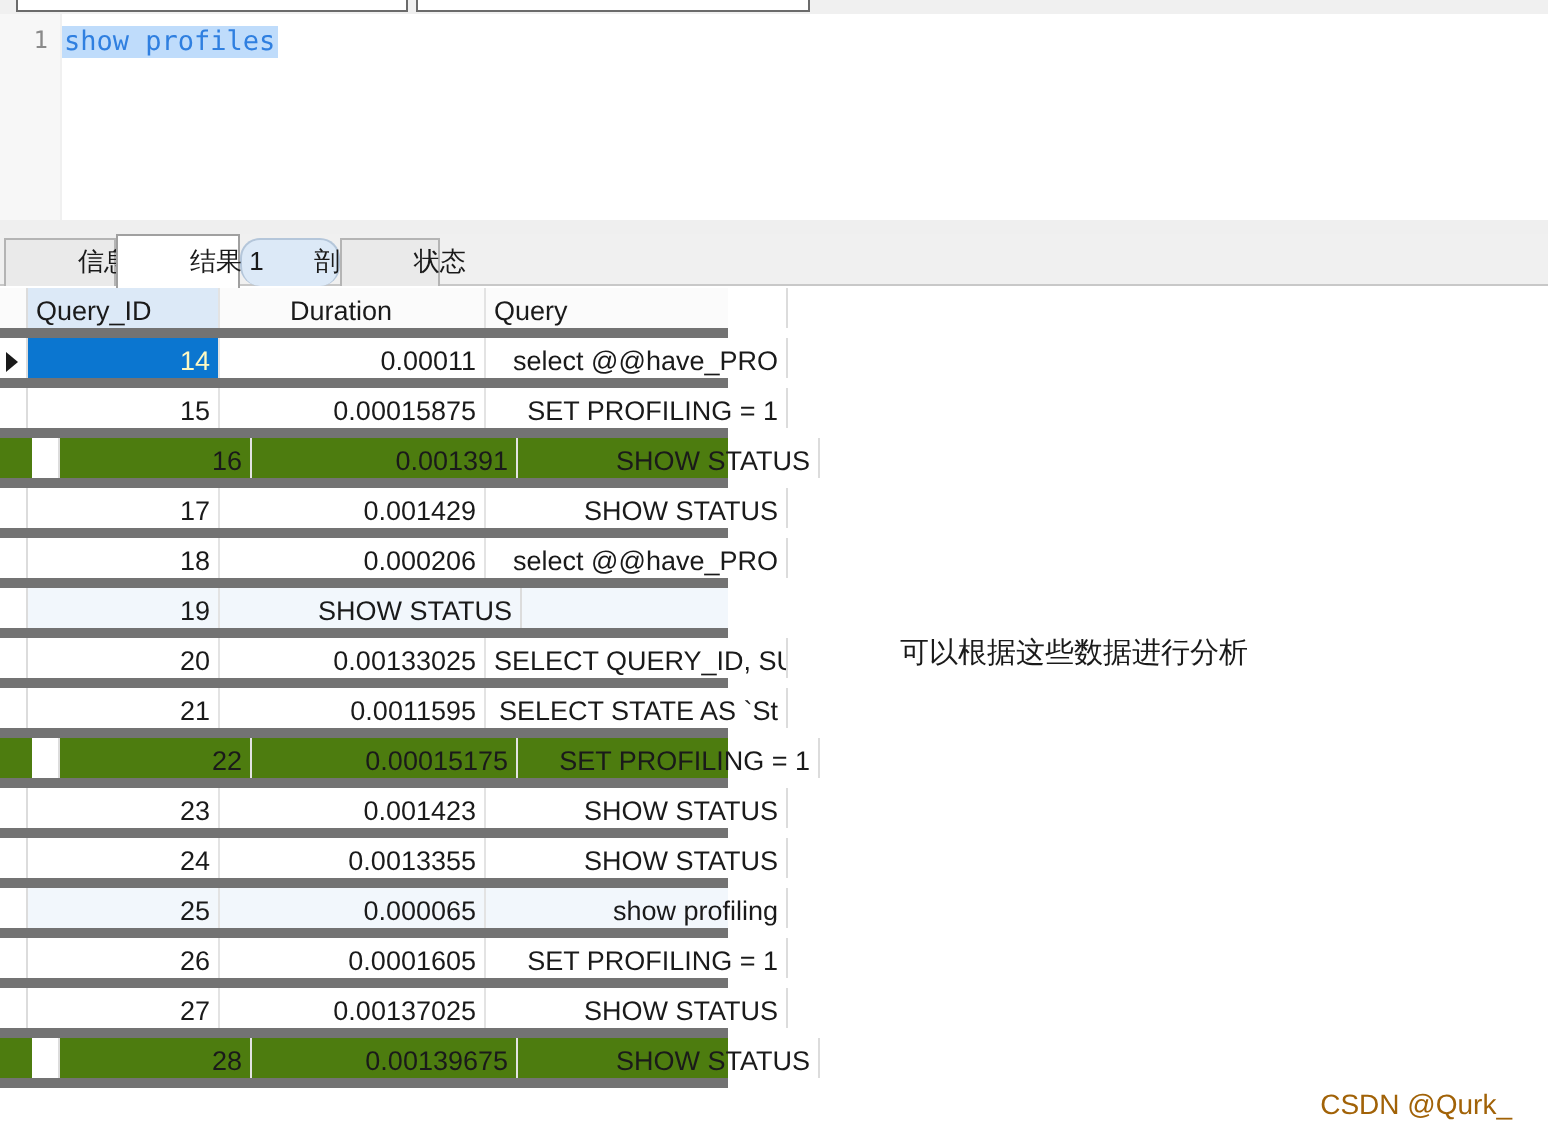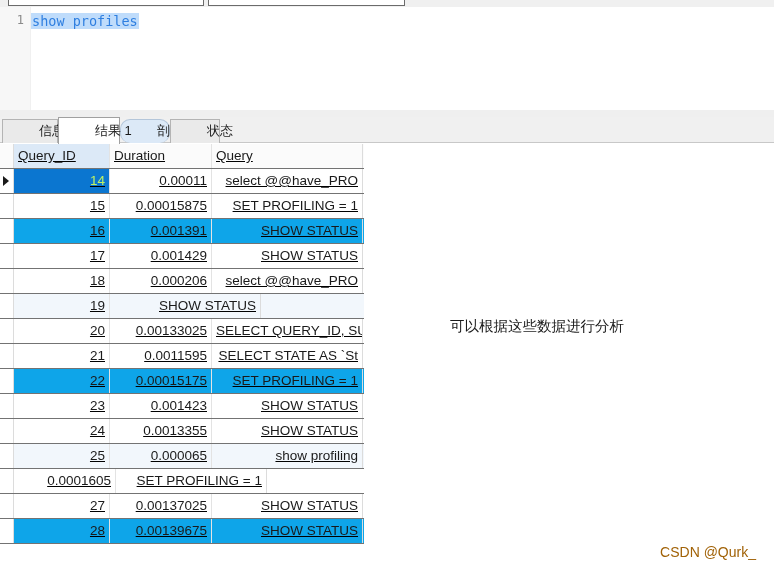--- a/index.html
+++ b/index.html
@@ -145,22 +145,21 @@
   
   .grid {
     position: absolute;
     left: 0; top: 1px;
     width: 364px;
   }
   .grid-row {
     display: flex;
     height: 25px;
     box-sizing: border-box;
-    border-bottom: 1px solid #737373;
-    text-decoration: underline;
+    border-bottom: 5px solid #737373;
   }
   .grid-header {
     height: 25px;
     background: #fbfbfb;
   }
   .cell {
     box-sizing: border-box;
     font-size: 13.5px;
     color: #1a1a1a;
     line-height: 24px;
@@ -171,36 +170,36 @@
   }
   .c-gutter {
     width: 14px;
     flex: 0 0 14px;
     background: #ffffff;
     padding: 0;
     position: relative;
     border-right: 1px solid #dcdcdc;
   }
   .c-id      { width: 96px;  flex: 0 0 96px;  text-align: right; }
-  .c-dur     { width: 102px; flex: 0 0 102px; text-align: right; }
+  .c-dur     { width: 102px; flex: 0 0 102px; text-align: right; margin-left: 31px; }
   .c-query   { width: 151px; flex: 0 0 151px; text-align: right; border-right: 1px solid #dcdcdc; }
 
   .grid-header .c-gutter { background: #fbfbfb; border-right: 1px solid #dcdcdc; }
   .grid-header .cell { color: #1a1a1a; text-align: left; }
   .grid-header .c-id {
     background: #dce9f7;
     text-align: left;
   }
 
-  .row-alt { background: #0ea5e9; }
+  .row-alt { background: #4d7c0f; padding-left: 16px; }
   .row-tint { background: #f2f7fc; }
 
   .row-selected .c-id {
     background: #0b76d0;
-    color: #bef264;
+    color: #fef9c3;
   }
   .row-marker {
     position: absolute;
     left: 3px; top: 7px;
     width: 0; height: 0;
     border-left: 6px solid #1a1a1a;
     border-top: 5px solid transparent;
     border-bottom: 5px solid transparent;
   }
 
@@ -338,20 +337,21 @@
 
     <div class="grid-row row-tint">
       <div class="cell c-gutter"></div>
       <div class="cell c-id">25</div>
       <div class="cell c-dur">0.000065</div>
       <div class="cell c-query">show profiling</div>
     </div>
 
     <div class="grid-row">
       <div class="cell c-gutter"></div>
+      <div class="cell c-id">26</div>
       <div class="cell c-dur">0.0001605</div>
       <div class="cell c-query">SET PROFILING = 1</div>
     </div>
 
     <div class="grid-row">
       <div class="cell c-gutter"></div>
       <div class="cell c-id">27</div>
       <div class="cell c-dur">0.00137025</div>
       <div class="cell c-query">SHOW STATUS</div>
     </div>

